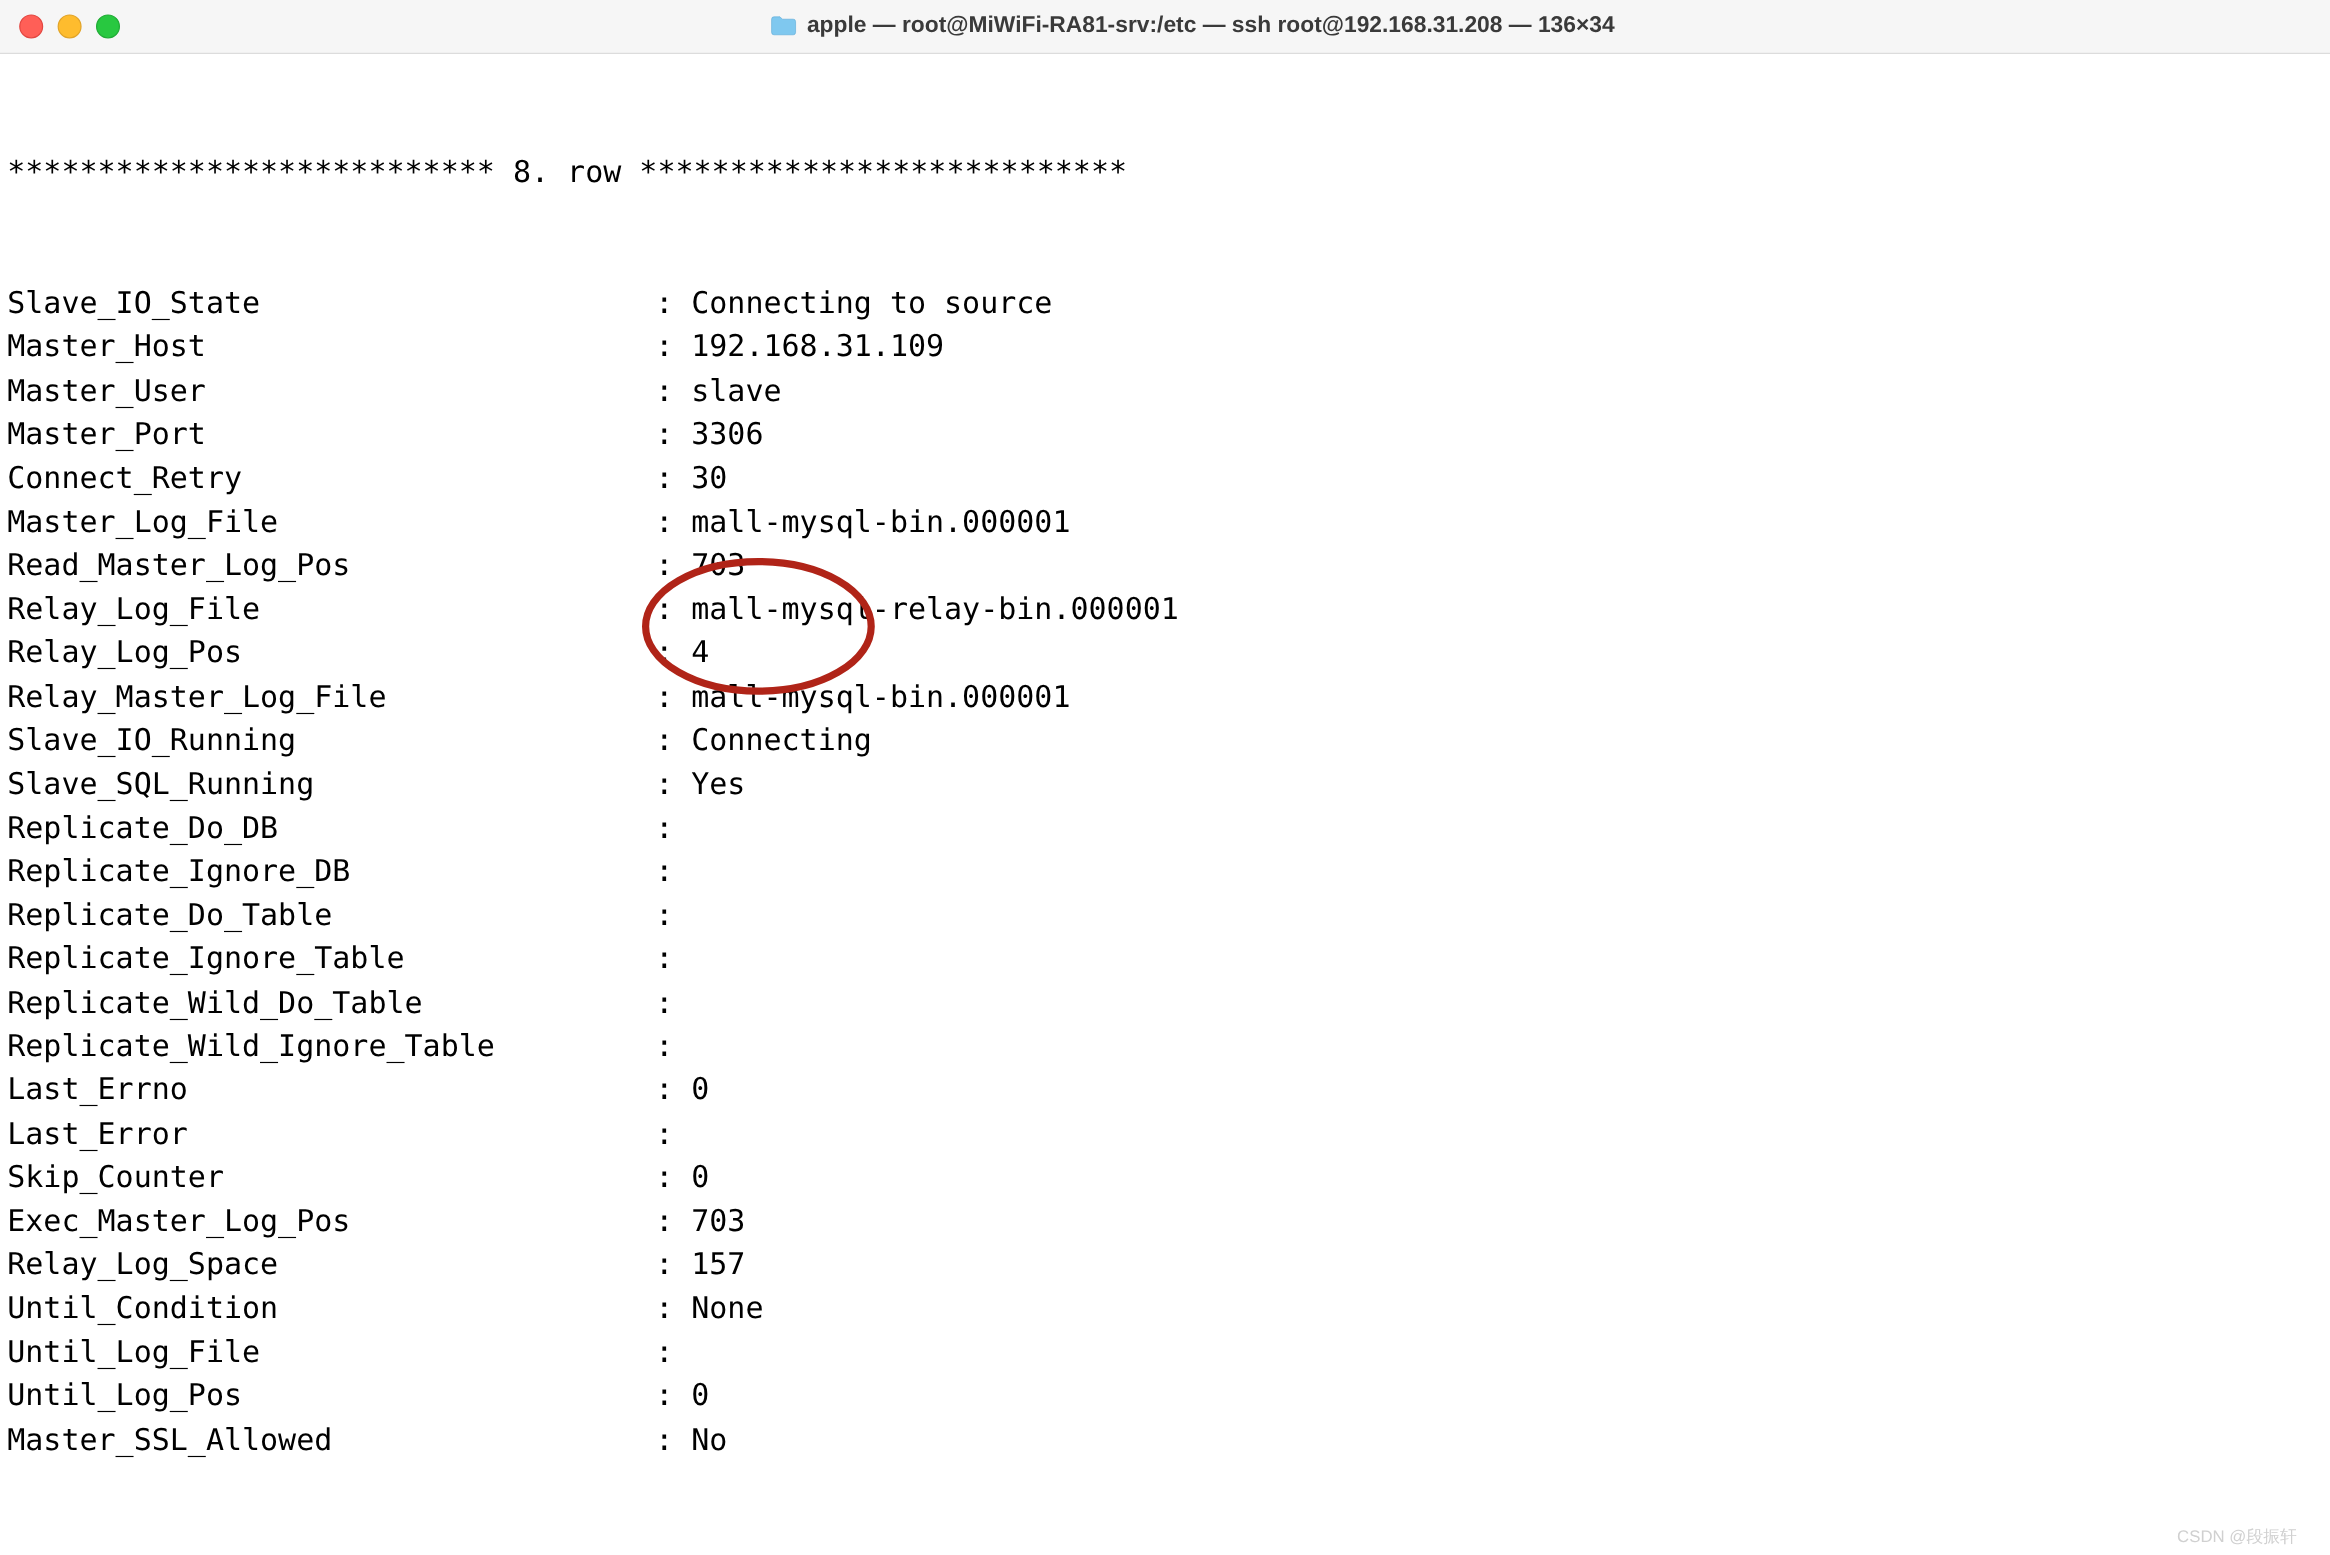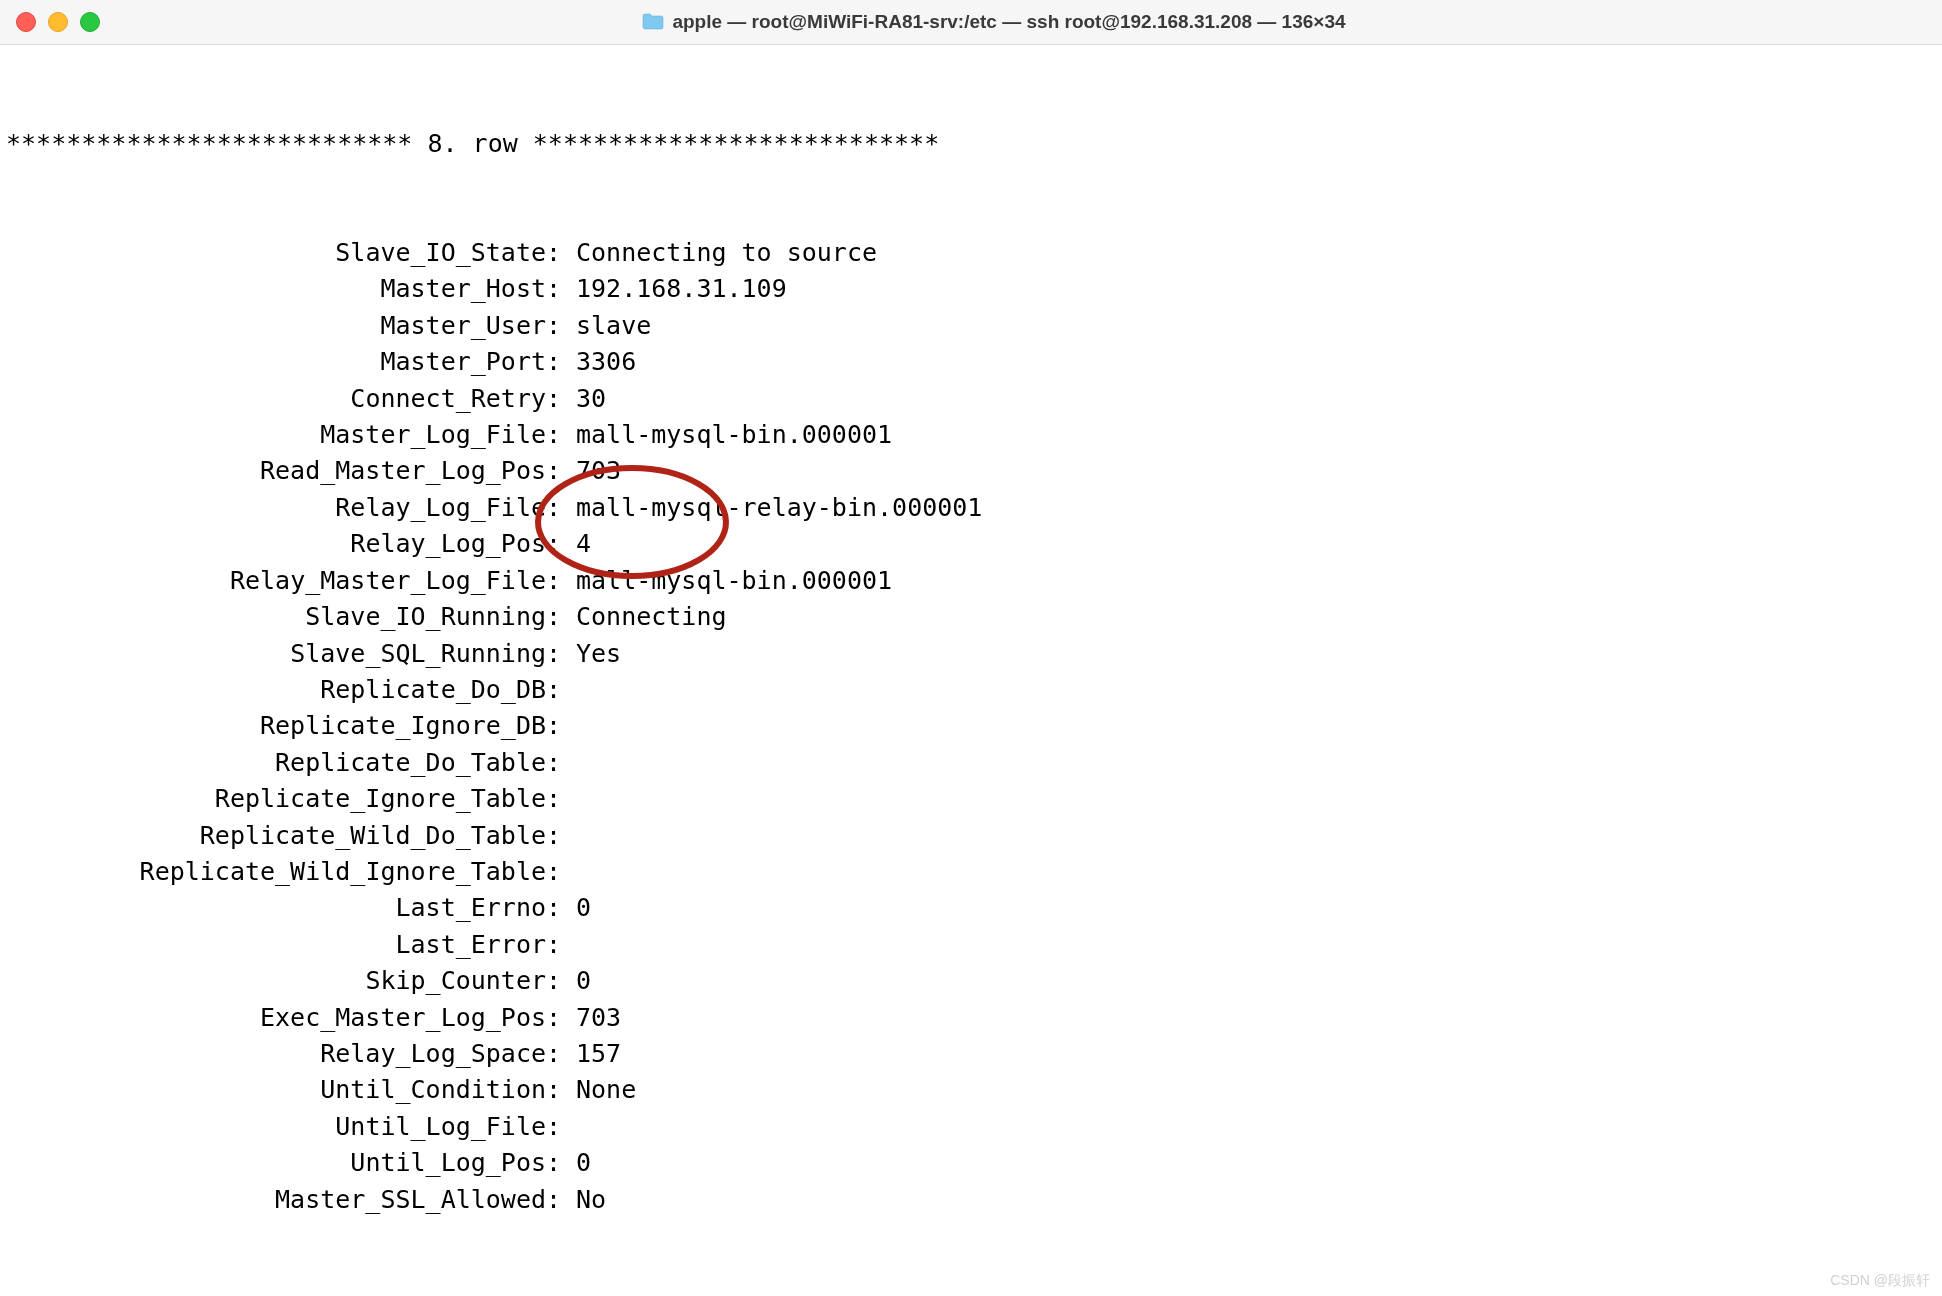--- a/index.html
+++ b/index.html
@@ -66,21 +66,20 @@
   }
   .row-line {
     display: block;
   }
   .kv-line {
     display: flex;
   }
   .kv-label {
     display: inline-block;
     width: 540px;
-    text-align: right;
   }
   .kv-sep {
     display: inline-block;
     width: 30px;
     text-align: left;
   }
   .kv-val {
     display: inline-block;
     text-align: center;
   }
@@ -88,21 +87,21 @@
     position: absolute;
     left: 532px;
     top: 462px;
     width: 200px;
     height: 120px;
     pointer-events: none;
   }
   .annotation-circle svg { overflow: visible; }
   .watermark {
     position: absolute;
-    right: 12px;
+    right: 28px;
     bottom: 6px;
     font-family: -apple-system, Arial, sans-serif;
     font-size: 14px;
     color: #d0d0d0;
   }
 </style>
 </head>
 <body>
 
 <div class="window">

